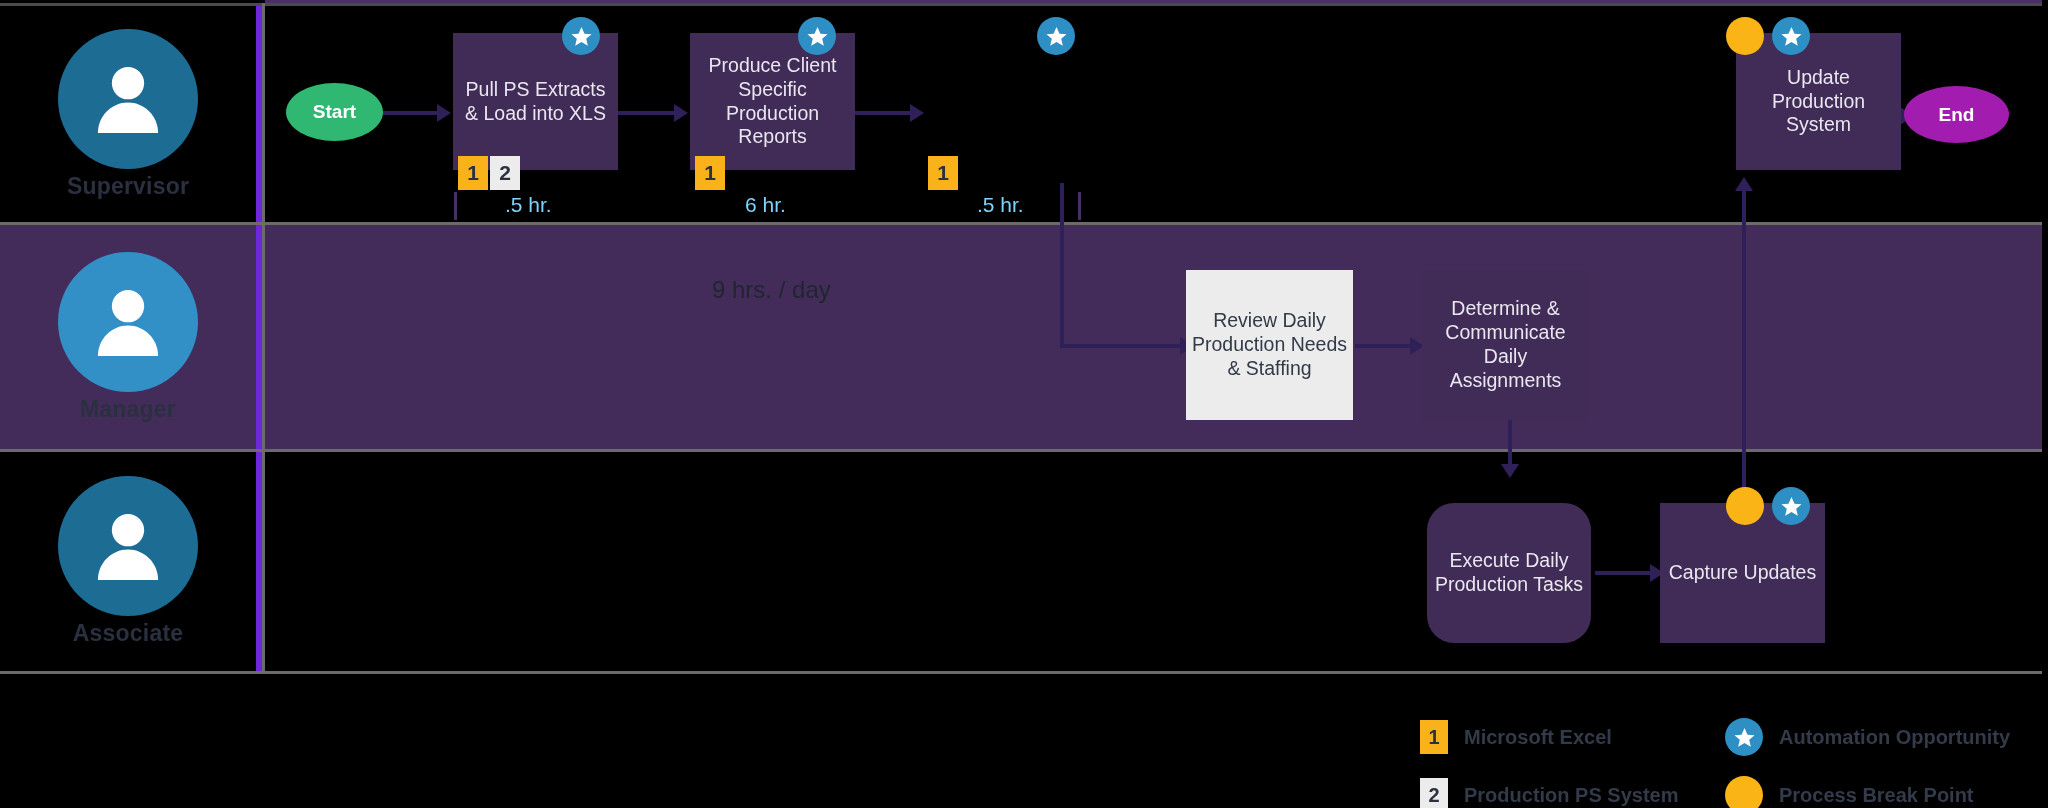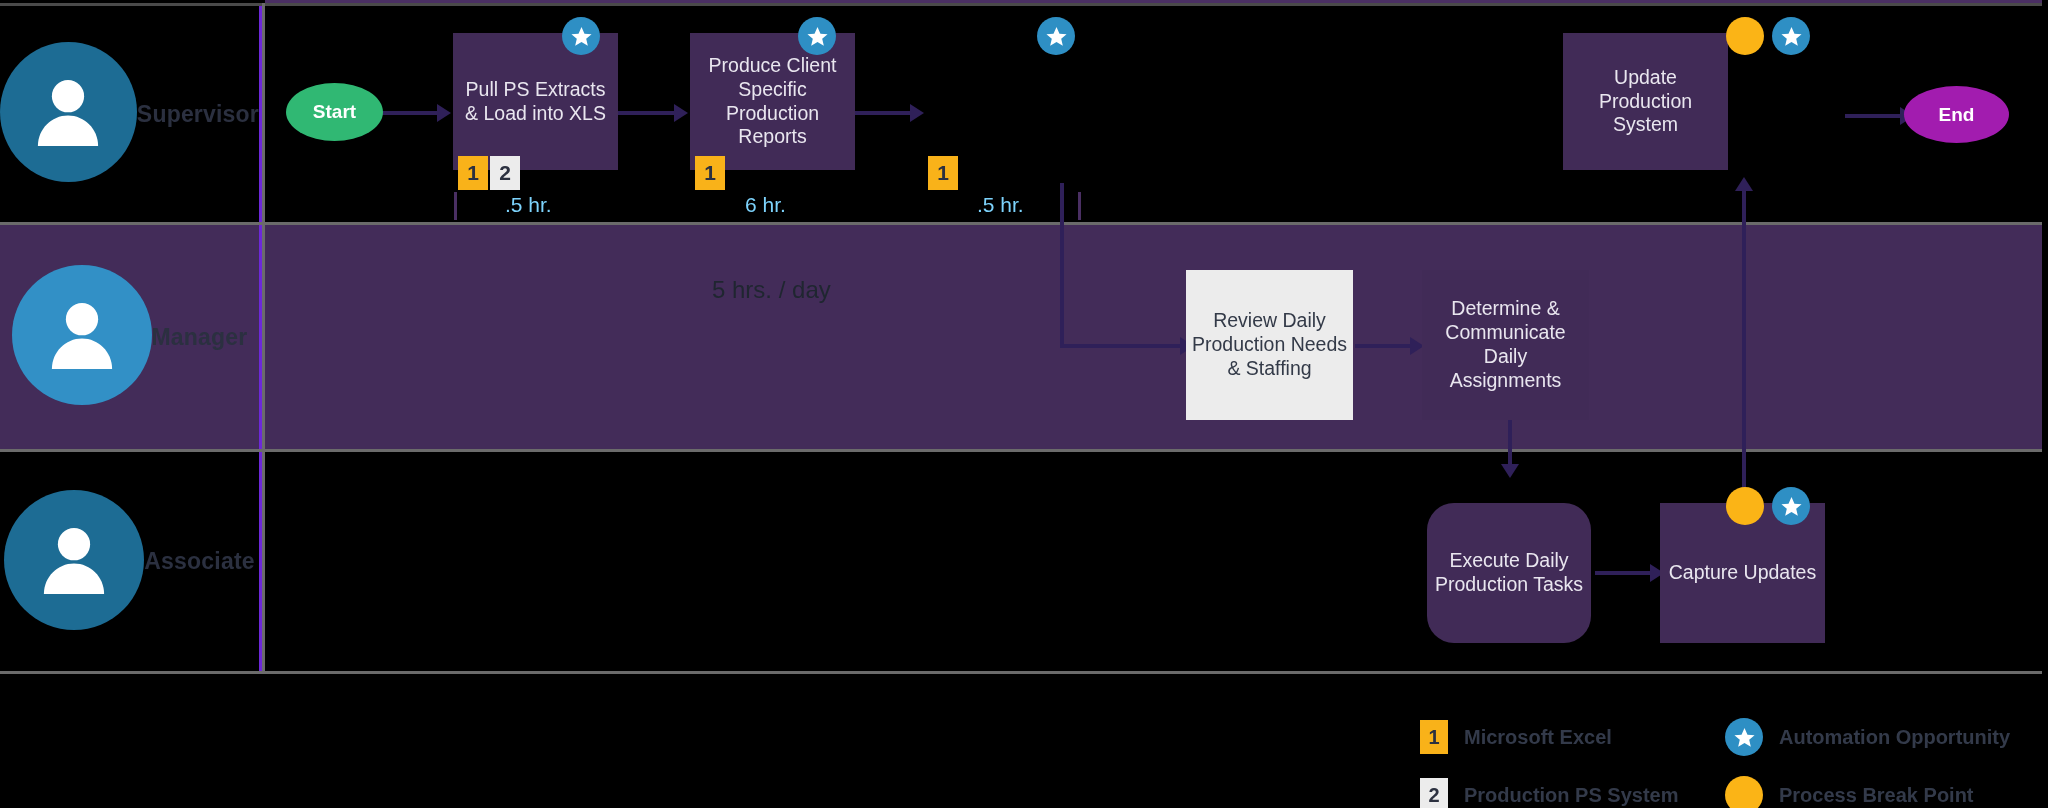--- a/index.html
+++ b/index.html
@@ -20,22 +20,22 @@
   .lane-fill-purple { background: #432c59; }
   .lane-fill-dark { background: #000000; }
 
   .top-strip {
     position: absolute; left: 265px; top: 0; width: 1777px; height: 5px;
     background: #4a2f63;
   }
 
   .lane-header {
     position: absolute; left: 0; width: 262px; height: 100%;
-    border-right: 3px solid #6d28d9;
-    display: flex; 
+    border-right: 6px solid #6d28d9;
+    display: flex; flex-direction: column;
     align-items: center; justify-content: center;
   }
   .avatar {
     width: 140px; height: 140px; border-radius: 50%;
     display: flex; align-items: center; justify-content: center;
     margin-bottom: 4px;
   }
   .avatar svg { width: 86px; height: 86px; }
   .lane-label {
     font-size: 23px; font-weight: bold; letter-spacing: .2px;
@@ -249,23 +249,23 @@
   <div class="dot star" style="left:1037px;top:17px;">
     <svg viewBox="0 0 24 24">
       <polygon points="12,2 15.1,9 22.5,9.6 16.9,14.4 18.6,21.6 12,17.8 5.4,21.6 7.1,14.4 1.5,9.6 8.9,9" fill="#ffffff"></polygon>
     </svg>
   </div>
   <div class="sysbadge excel" style="left:928px;top:156px;">
     <span>1</span>
   </div>
   <div class="time-label" style="left:977px;top:193px;">.5 hr.</div>
 
-  <div class="time-label big" style="left:712px;top:276px;">5 hrs. / day</div>
-
-  <div class="node proc" style="left:1563px;top:33px;width:165px;height:137px;">
+  <div class="time-label big" style="left:712px;top:276px;">9 hrs. / day</div>
+
+  <div class="node proc" style="left:1736px;top:33px;width:165px;height:137px;">
     <span>Update Production System</span>
   </div>
   <div class="dot break" style="left:1726px;top:17px;"></div>
   <div class="dot star" style="left:1772px;top:17px;">
     <svg viewBox="0 0 24 24">
       <polygon points="12,2 15.1,9 22.5,9.6 16.9,14.4 18.6,21.6 12,17.8 5.4,21.6 7.1,14.4 1.5,9.6 8.9,9" fill="#ffffff"></polygon>
     </svg>
   </div>
 
   <div class="node terminator term-end" style="left:1904px;top:86px;width:105px;height:57px;">

